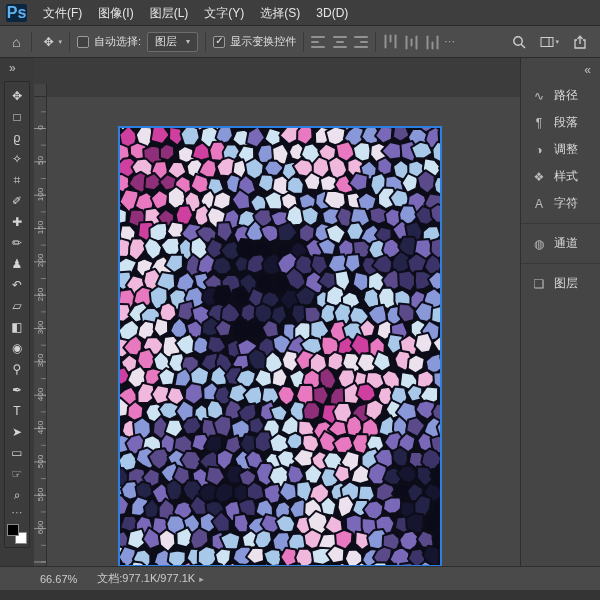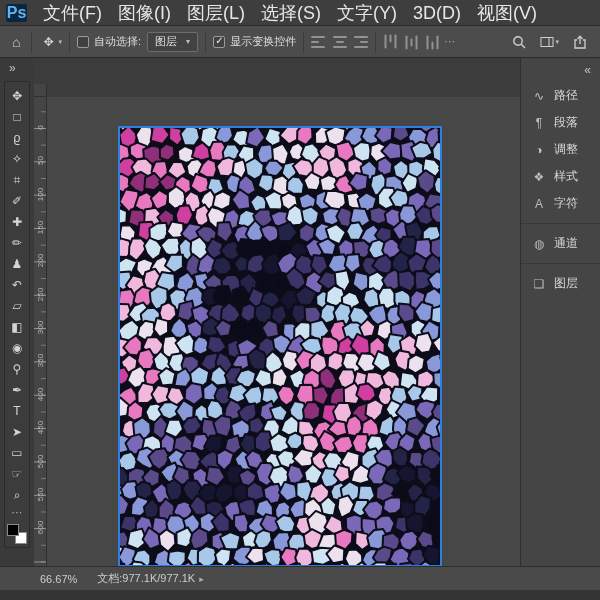--- a/index.html
+++ b/index.html
@@ -3,21 +3,21 @@
 <meta charset="utf-8">
 <style>
   *{box-sizing:border-box;margin:0;padding:0}
   html,body{width:600px;height:600px;overflow:hidden}
   body{font-family:"Liberation Sans","DejaVu Sans",sans-serif;background:#333}
   #app{position:relative;width:600px;height:600px;background:#3c3c3c;overflow:hidden;color:#dcdcdc;cursor:default}
 
   
   .menubar{position:absolute;left:0;top:0;width:100%;height:26px;background:#3e3e3e;border-bottom:1px solid #2a2a2a;display:flex;align-items:center;z-index:6}
   .ps-logo{width:21px;height:18px;margin:0 8px 0 6px;background:#0b2740;color:#63b2ef;font-size:16px;font-weight:bold;display:flex;align-items:center;justify-content:center;border-radius:2px;flex:none}
-  .menu-item{padding:0 8px;height:26px;line-height:26px;font-size:18px;color:#e6e6e6;white-space:nowrap}
+  .menu-item{padding:0 8px;height:26px;line-height:26px;font-size:12px;color:#e6e6e6;white-space:nowrap}
 
   
   .optionsbar{position:absolute;left:0;top:26px;width:100%;height:32px;background:#4c4c4c;border-bottom:1px solid #2b2b2b;display:flex;align-items:center;z-index:6;font-size:11px;padding:0 8px}
   .ob-icon{color:#d0d0d0;font-size:14px;line-height:1;padding:0 4px}
   .sep{width:1px;height:20px;background:#3a3a3a;margin:0 7px;flex:none}
   .mini-caret{font-size:7px;color:#bdbdbd;margin-left:1px}
   .checkbox{width:12px;height:12px;border:1px solid #9a9a9a;background:#414141;border-radius:2px;margin-right:5px;flex:none;position:relative}
   .checkbox.checked::after{content:"✓";position:absolute;left:1px;top:-2px;font-size:10px;color:#f0f0f0}
   .ob-label{color:#dedede;white-space:nowrap}
   .dropdown{display:flex;align-items:center;gap:8px;height:20px;padding:0 7px;margin-left:6px;background:#424242;border:1px solid #6d6d6d;border-radius:2px;color:#e3e3e3;white-space:nowrap}
@@ -87,24 +87,23 @@
 <body>
 
 <div id="app">
 
   <div class="menubar">
     <div class="ps-logo">Ps</div>
     <div style="display:flex">
         <div class="menu-item">文件(F)</div>
         <div class="menu-item">图像(I)</div>
         <div class="menu-item">图层(L)</div>
+        <div class="menu-item">文字(Y)</div>
         <div class="menu-item">选择(S)</div>
-        <div class="menu-item">文字(Y)</div>
         <div class="menu-item">3D(D)</div>
-        <div class="menu-item">视图(V)</div>
       </div>
   </div>
 
   <div class="optionsbar">
     <span class="ob-icon">⌂</span>
     <span class="sep"></span>
     <span class="ob-icon" style="font-size:12px">✥</span>
     <span class="mini-caret">▾</span>
     <span class="sep"></span>
     <span class="checkbox"></span>

